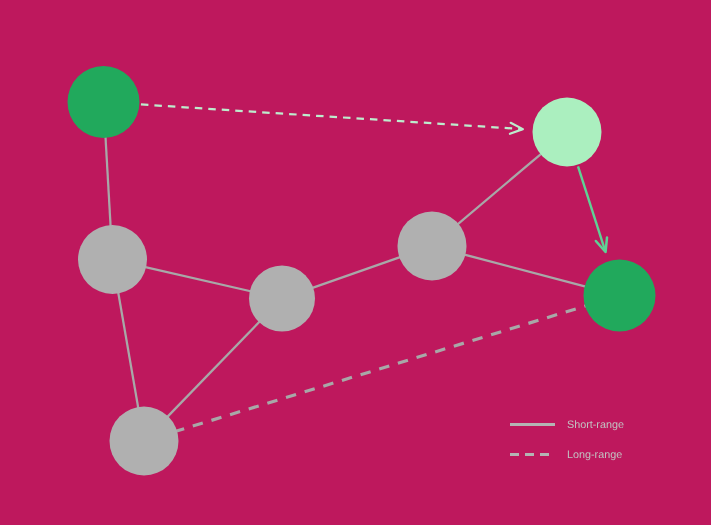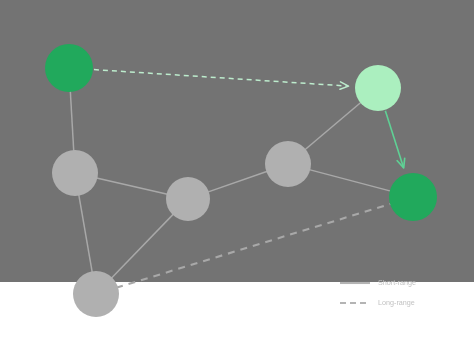--- a/index.html
+++ b/index.html
@@ -9,22 +9,22 @@
   }
   body {
     width: 474px;
     height: 354px;
     font-family: "Liberation Sans", sans-serif;
     overflow: hidden;
   }
   #graph-figure {
     position: relative;
     width: 474px;
-    height: 282px;
-    background: #737373;
+    height: 350px;
+    background: #be185d;
   }
   #graph-svg {
     position: absolute;
     top: 0;
     left: 0;
     width: 474px;
     height: 354px;
     display: block;
   }
   .legend-label {

